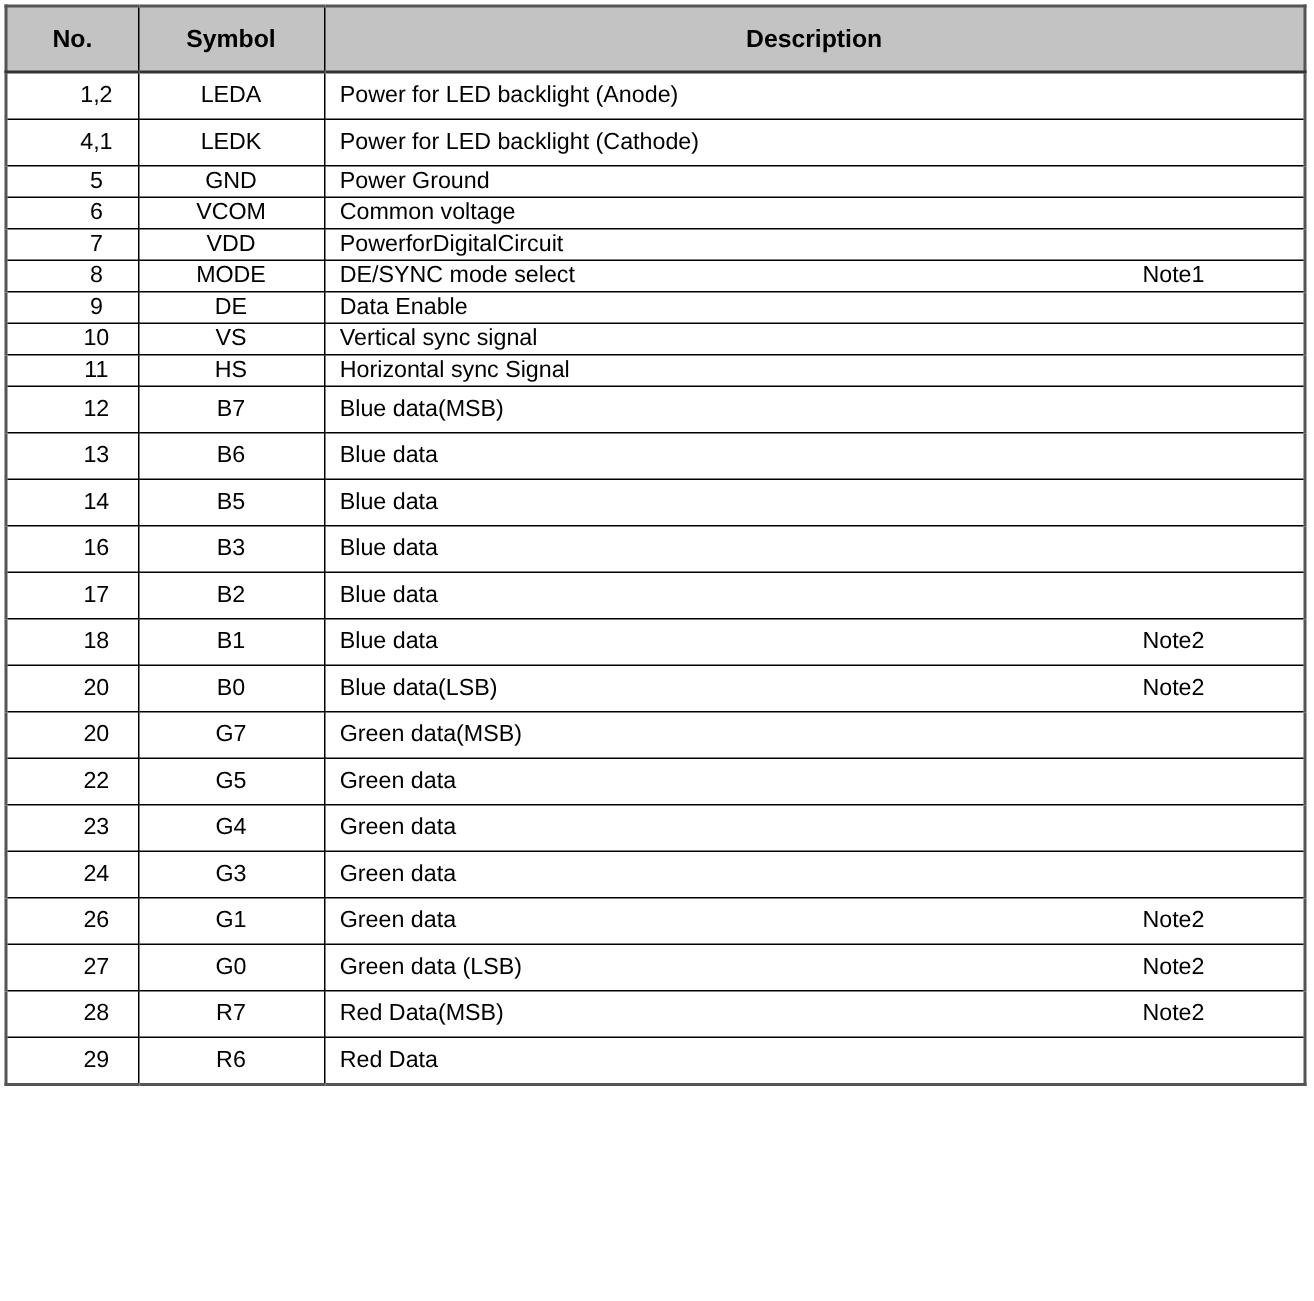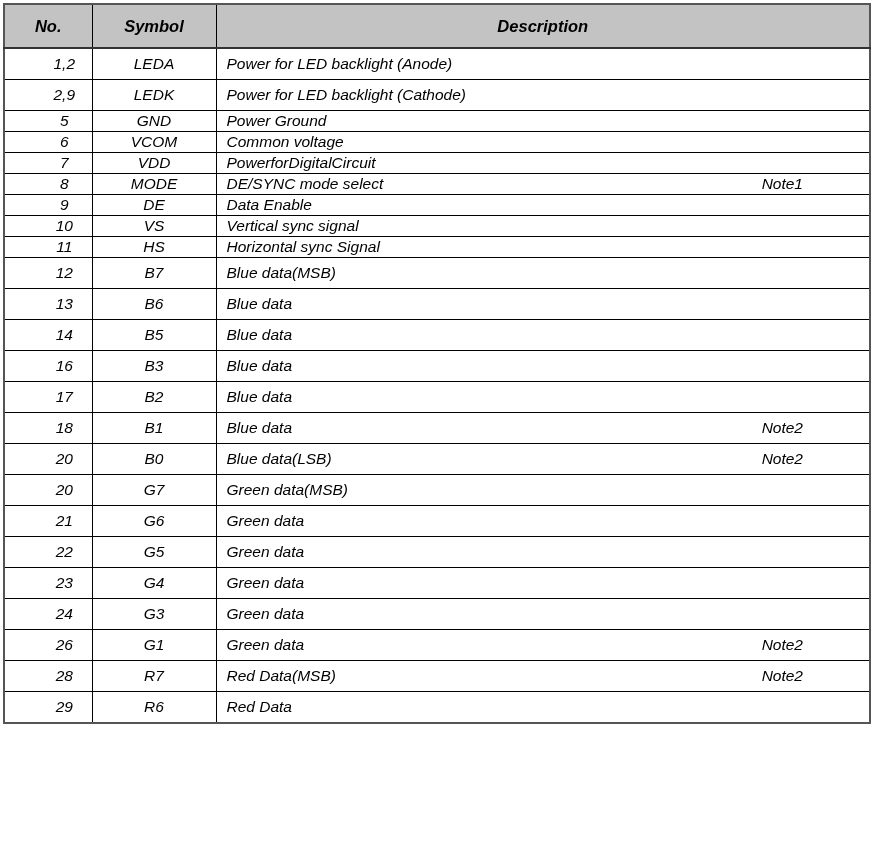--- a/index.html
+++ b/index.html
@@ -11,21 +11,20 @@
     width: 876px;
     height: 867px;
     font-family: "Liberation Sans", sans-serif;
     overflow: hidden;
   }
   #page {
     position: relative;
     width: 876px;
     height: 665px;
     background: #ffffff;
-    font-style: italic;
   }
   table.pinout {
     position: absolute;
     left: 3px;
     top: 3px;
     width: 866px;
     border-collapse: collapse;
     table-layout: fixed;
     background: #ffffff;
   }
@@ -109,21 +108,21 @@
           <td class="cell-no">1,2</td>
           <td class="cell-sym">LEDA</td>
           <td class="cell-desc">
             <div class="desc-wrap">
               <span class="desc-text">Power for LED backlight (Anode)</span>
               <span class="desc-note"></span>
             </div>
           </td>
         </tr>
         <tr>
-          <td class="cell-no">2,9</td>
+          <td class="cell-no">4,1</td>
           <td class="cell-sym">LEDK</td>
           <td class="cell-desc">
             <div class="desc-wrap">
               <span class="desc-text">Power for LED backlight (Cathode)</span>
               <span class="desc-note"></span>
             </div>
           </td>
         </tr>
         <tr class="compact">
           <td class="cell-no">5</td>
@@ -269,30 +268,20 @@
           <td class="cell-no">20</td>
           <td class="cell-sym">G7</td>
           <td class="cell-desc">
             <div class="desc-wrap">
               <span class="desc-text">Green data(MSB)</span>
               <span class="desc-note"></span>
             </div>
           </td>
         </tr>
         <tr>
-          <td class="cell-no">21</td>
-          <td class="cell-sym">G6</td>
-          <td class="cell-desc">
-            <div class="desc-wrap">
-              <span class="desc-text">Green data</span>
-              <span class="desc-note"></span>
-            </div>
-          </td>
-        </tr>
-        <tr>
           <td class="cell-no">22</td>
           <td class="cell-sym">G5</td>
           <td class="cell-desc">
             <div class="desc-wrap">
               <span class="desc-text">Green data</span>
               <span class="desc-note"></span>
             </div>
           </td>
         </tr>
         <tr>
@@ -314,20 +303,30 @@
               <span class="desc-note"></span>
             </div>
           </td>
         </tr>
         <tr>
           <td class="cell-no">26</td>
           <td class="cell-sym">G1</td>
           <td class="cell-desc">
             <div class="desc-wrap">
               <span class="desc-text">Green data</span>
+              <span class="desc-note">Note2</span>
+            </div>
+          </td>
+        </tr>
+        <tr>
+          <td class="cell-no">27</td>
+          <td class="cell-sym">G0</td>
+          <td class="cell-desc">
+            <div class="desc-wrap">
+              <span class="desc-text">Green data (LSB)</span>
               <span class="desc-note">Note2</span>
             </div>
           </td>
         </tr>
         <tr>
           <td class="cell-no">28</td>
           <td class="cell-sym">R7</td>
           <td class="cell-desc">
             <div class="desc-wrap">
               <span class="desc-text">Red Data(MSB)</span>

